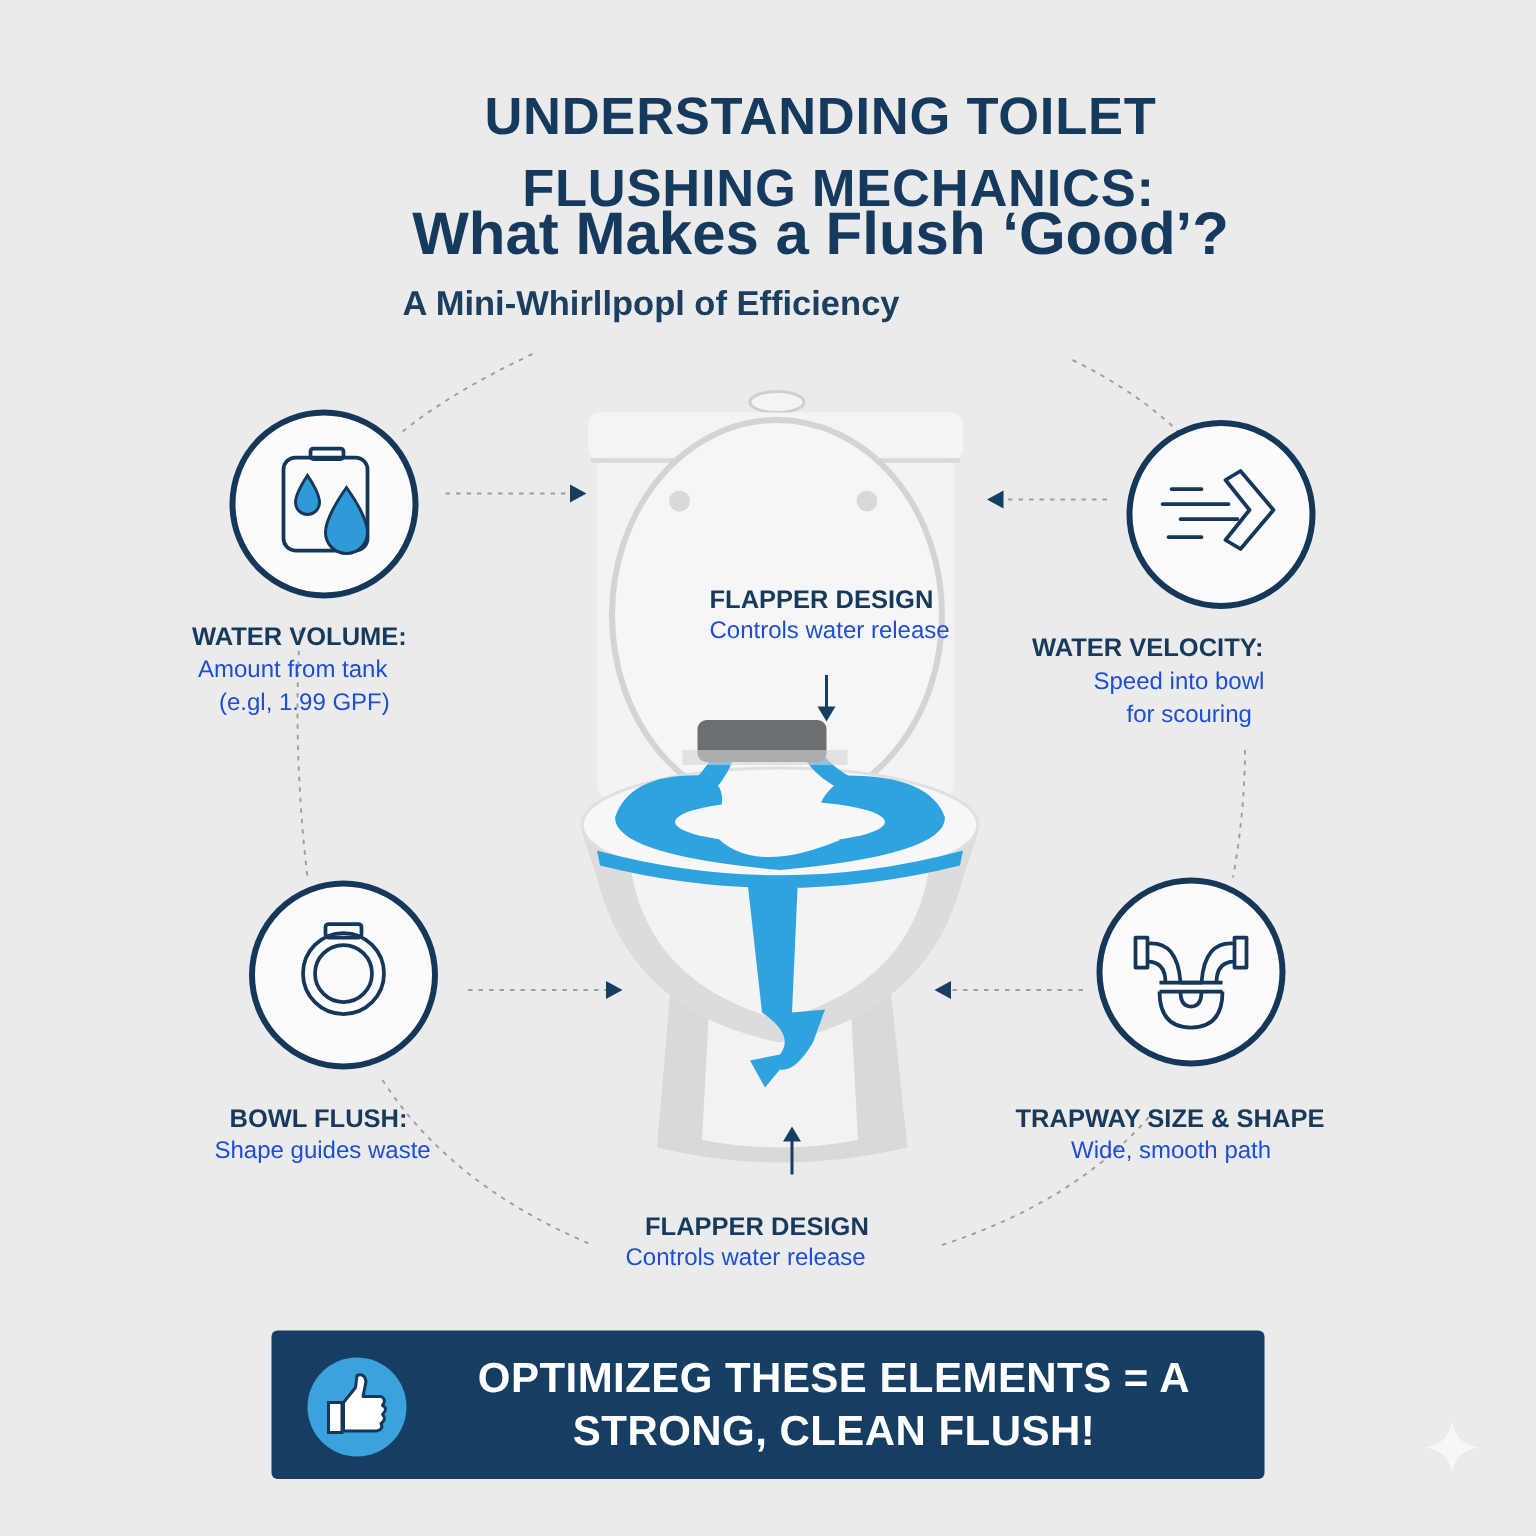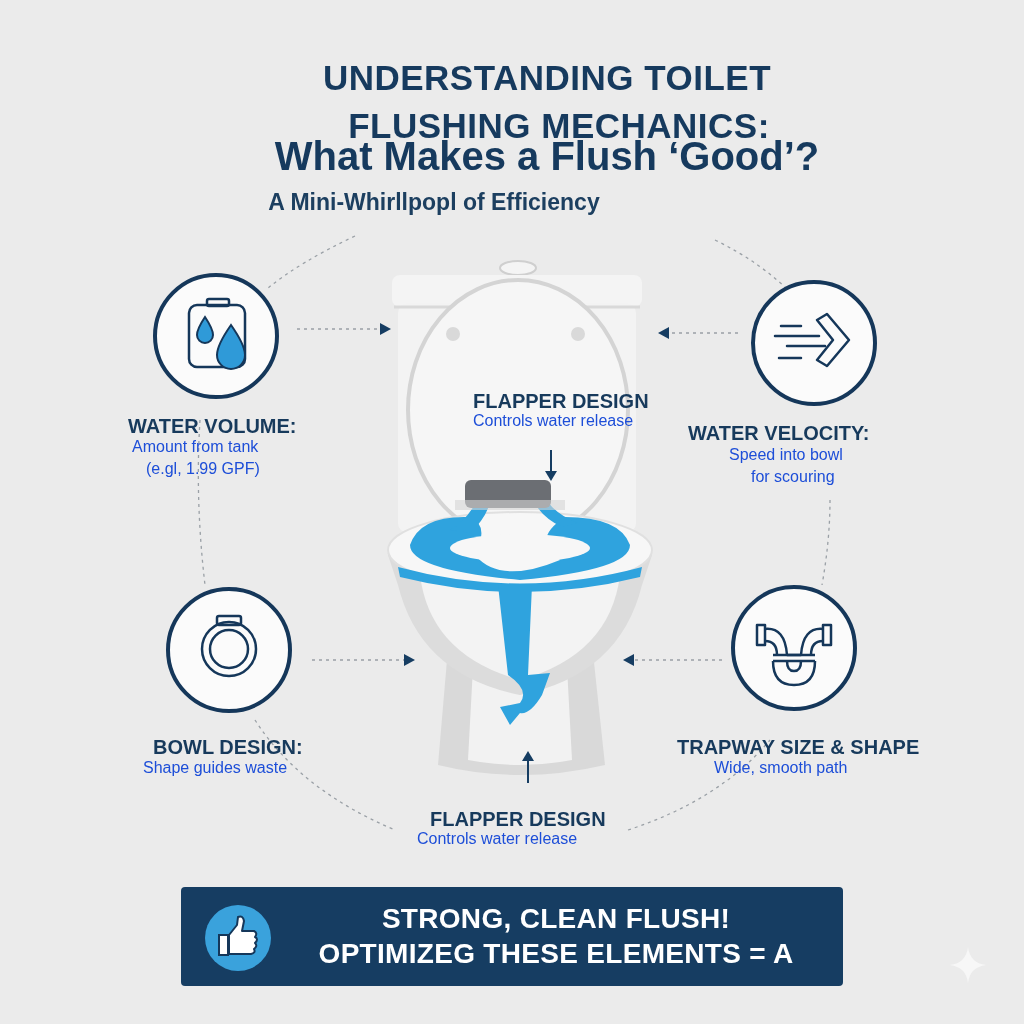--- a/index.html
+++ b/index.html
@@ -19,21 +19,21 @@
   .t2 { top:106px; font-size:35px; left:12px; }
   .t3 { top:134px; font-size:40px; letter-spacing:0; }
   .subtitle { top:189px; left:0; width:868px; text-align:center; font-size:23px; font-weight:700; color:#1c3f60; }
 
   .circle {
     width:126px; height:126px; border-radius:50%;
     background:#fbfbfb; border:4px solid #15375a; box-sizing:border-box;
   }
   .circle svg { position:absolute; left:0; top:0; }
 
-  .lbl-head { font-weight:700; font-size:20px; color:#173a5c; white-space:nowrap; }
+  .lbl-head { font-weight:700; font-size:17px; color:#173a5c; white-space:nowrap; }
   .lbl-sub { font-size:16px; color:#1d4ed8; white-space:nowrap; }
 
   .banner {
     left:181px; top:887px; width:662px; height:99px;
     background:#163d62; border-radius:4px;
   }
   .banner-text {
     position:absolute; left:100px; top:14px; width:550px; text-align:center;
     color:#fff; font-weight:700; font-size:28px; line-height:35px; letter-spacing:0.3px;
   }
@@ -140,21 +140,21 @@
 <div class="abs lbl-sub" style="left:729px;top:446px">Speed into bowl</div>
 <div class="abs lbl-sub" style="left:751px;top:468px">for scouring</div>
 
 <div class="abs circle" style="left:166px;top:587px">
   <svg width="118" height="118" viewBox="0 0 118 118">
     <rect x="47" y="25" width="24" height="9" rx="2" fill="none" stroke="#15375a" stroke-width="2.5"></rect>
     <circle cx="59" cy="58" r="27" fill="none" stroke="#15375a" stroke-width="2.5"></circle>
     <circle cx="59" cy="58" r="19" fill="none" stroke="#15375a" stroke-width="2.5"></circle>
   </svg>
 </div>
-<div class="abs lbl-head" style="left:153px;top:736px">BOWL DESIGN:</div>
+<div class="abs lbl-head" style="left:153px;top:736px">BOWL FLUSH:</div>
 <div class="abs lbl-sub" style="left:143px;top:759px">Shape guides waste</div>
 
 <div class="abs circle" style="left:731px;top:585px">
   <svg width="118" height="118" viewBox="0 0 118 118">
     <g fill="none" stroke="#15375a" stroke-width="2.5" stroke-linejoin="round">
       <rect x="22" y="36" width="8" height="20"></rect>
       <rect x="88" y="36" width="8" height="20"></rect>
       <path d="M30 40 Q50 38 52 66 L66 66 Q68 38 88 40"></path>
       <path d="M30 52 Q42 52 42 66"></path>
       <path d="M88 52 Q76 52 76 66"></path>
@@ -169,20 +169,20 @@
 <div class="abs lbl-sub" style="left:714px;top:759px">Wide, smooth path</div>
 
 <div class="abs banner">
   <div class="thumb">
     <svg width="66" height="66" viewBox="0 0 66 66">
       <rect x="14" y="30" width="9" height="20" fill="#fff" stroke="#15375a" stroke-width="2"></rect>
       <path d="M24 30 L32 20 L33 12 Q38 10 39 16 L37 26 L49 26 Q53 28 50 32 Q54 34 50 38 Q53 41 49 44 Q51 48 46 49 L24 49 Z" fill="#fff" stroke="#15375a" stroke-width="2" stroke-linejoin="round"></path>
     </svg>
   </div>
   <div class="banner-text">
+    <div>OPTIMIZEG THESE ELEMENTS = A</div>
     <div>STRONG, CLEAN FLUSH!</div>
-    <div>OPTIMIZEG THESE ELEMENTS = A</div>
   </div>
 </div>
 
 <svg class="abs" style="left:948px;top:945px" width="40" height="40" viewBox="0 0 40 40">
   <path d="M20 2 Q22 18 38 20 Q22 22 20 38 Q18 22 2 20 Q18 18 20 2 Z" fill="#f7f7f7"></path>
 </svg>
 
 </body></html>

